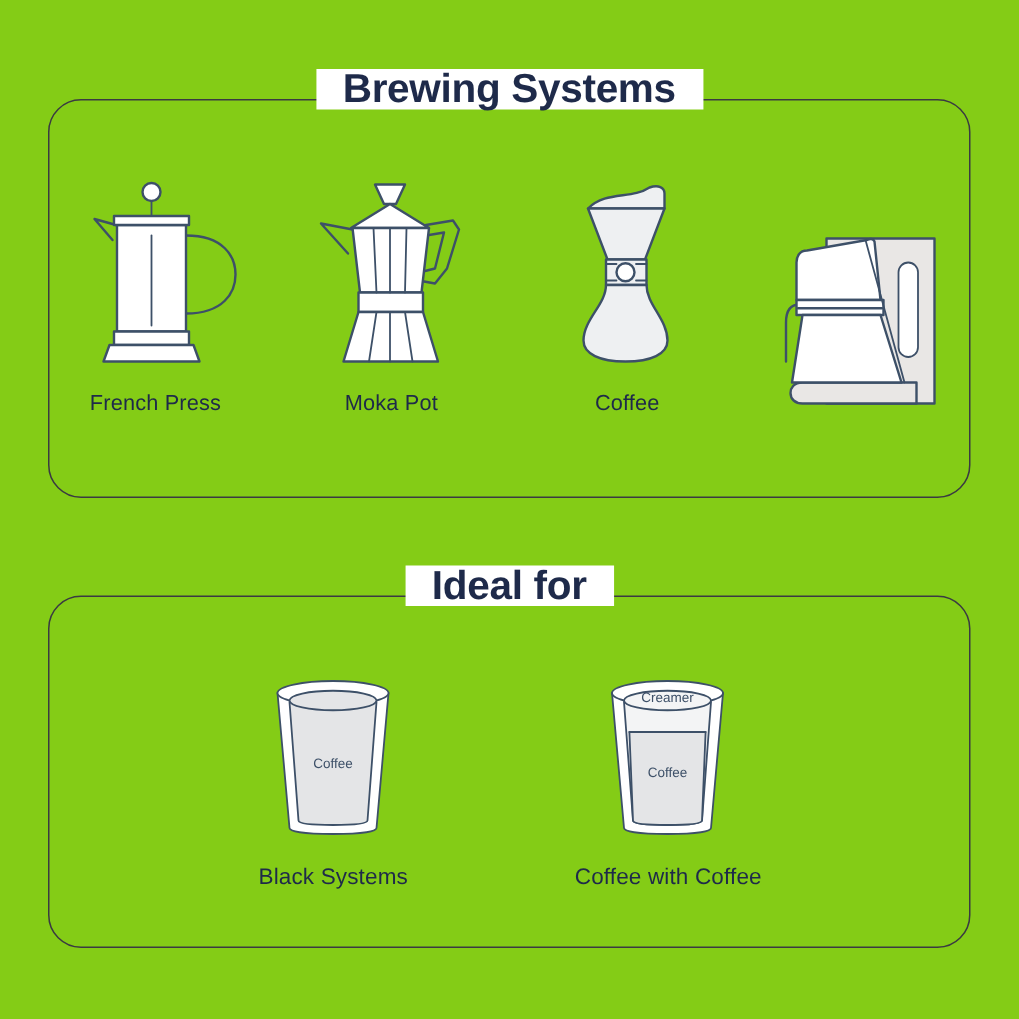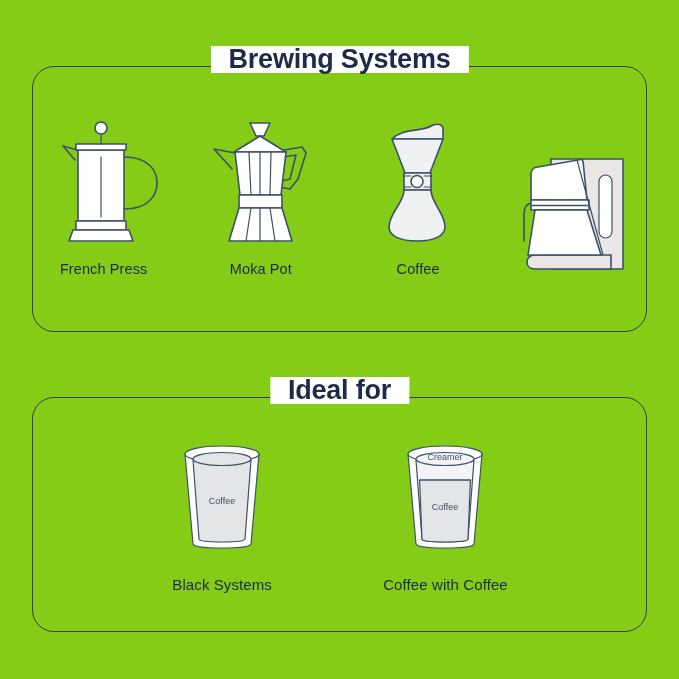--- a/index.html
+++ b/index.html
@@ -84,21 +84,21 @@
     display: flex;
     flex-direction: column;
     align-items: center;
     justify-content: flex-end;
   }
   #brewing-row .icon-cell { width: 145px; }
 
   .icon-art {
     height: 130px;
     display: flex;
-    align-items: flex-start;
+    align-items: flex-end;
     justify-content: center;
   }
   #ideal-row .icon-art {
     height: 118px;
   }
 
   .icon-label {
     margin-top: 14px;
     color: #1e2a4a;
     font-size: 14.5px;

